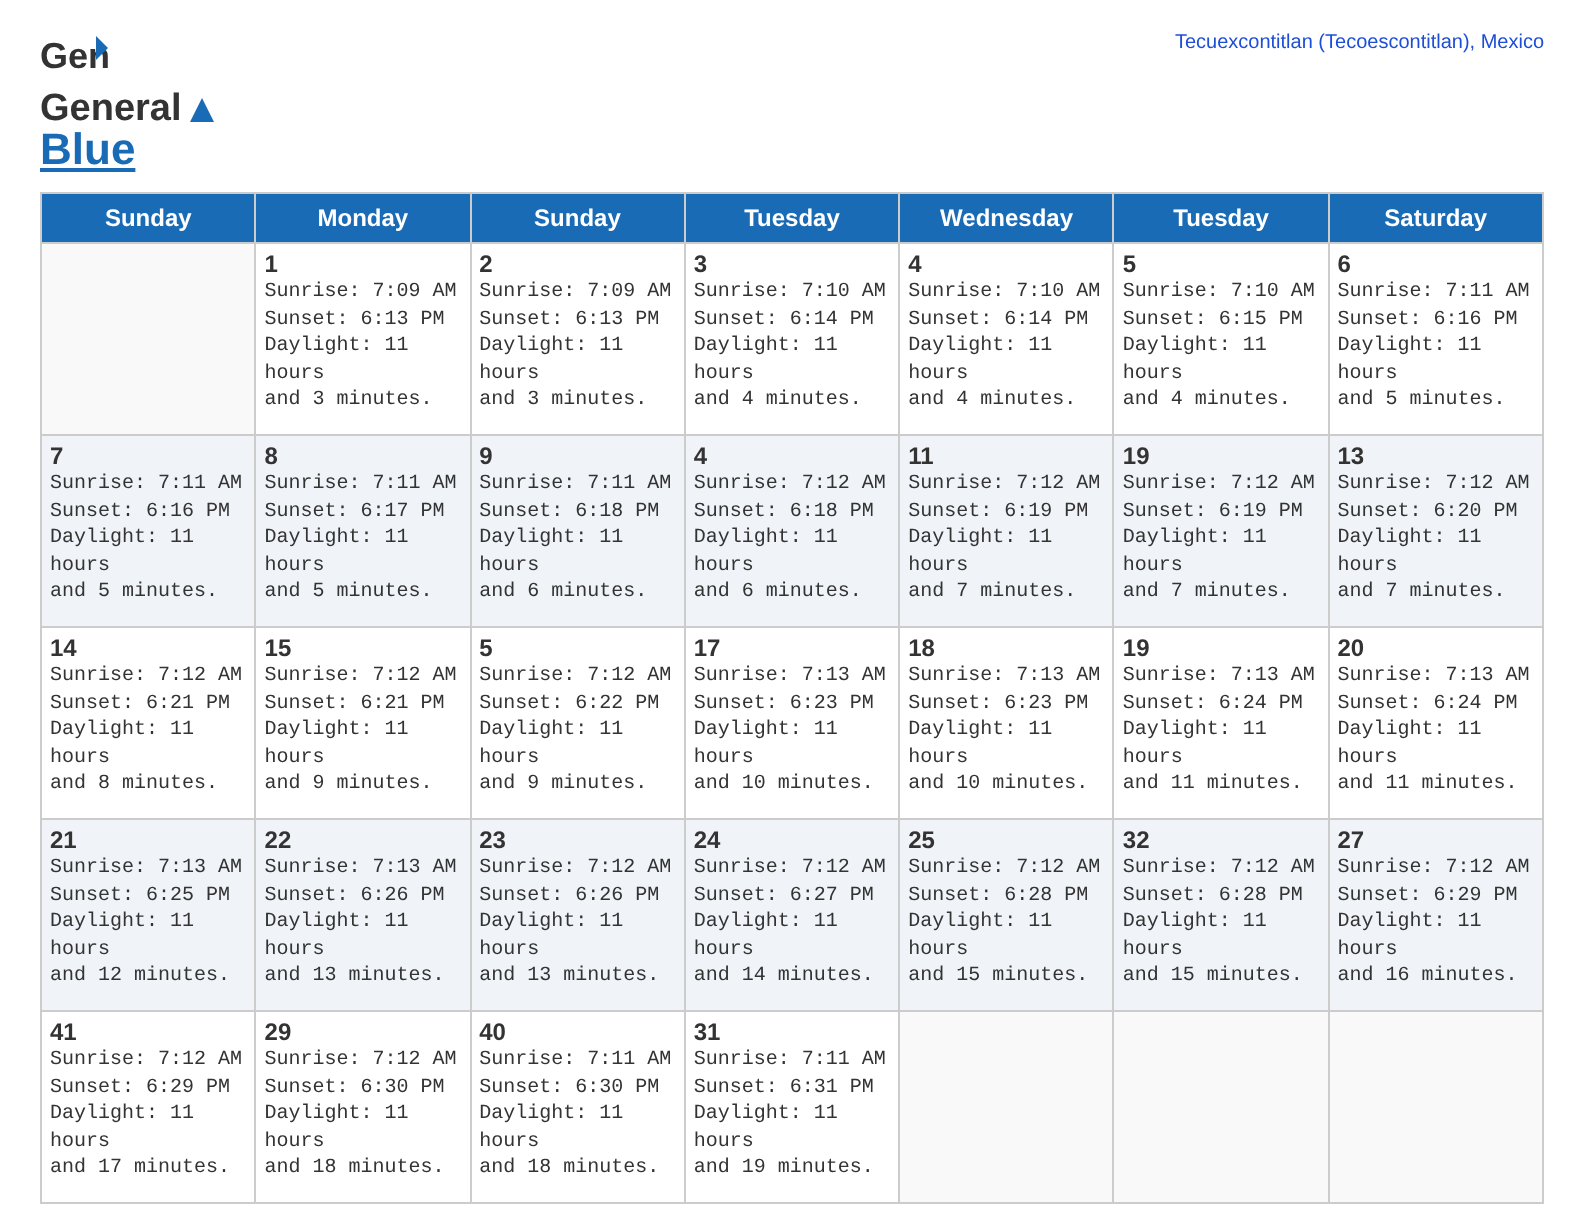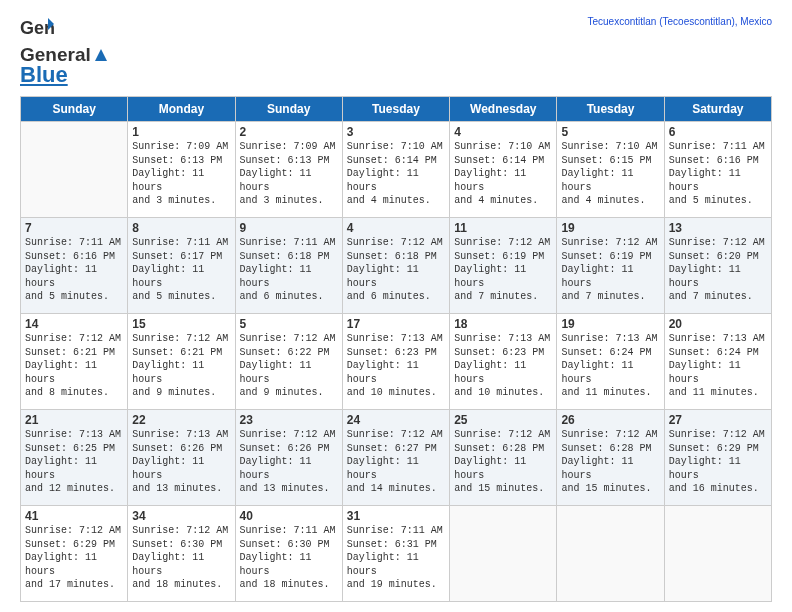--- a/index.html
+++ b/index.html
@@ -228,35 +228,35 @@
           </td>
           <td>
             <span class="day-number">24</span>
             <div class="day-info">Sunrise: 7:12 AM<br>Sunset: 6:27 PM<br>Daylight: 11 hours<br>and 14 minutes.</div>
           </td>
           <td>
             <span class="day-number">25</span>
             <div class="day-info">Sunrise: 7:12 AM<br>Sunset: 6:28 PM<br>Daylight: 11 hours<br>and 15 minutes.</div>
           </td>
           <td>
-            <span class="day-number">26</span>
+            <span class="day-number">32</span>
             <div class="day-info">Sunrise: 7:12 AM<br>Sunset: 6:28 PM<br>Daylight: 11 hours<br>and 15 minutes.</div>
           </td>
           <td>
             <span class="day-number">27</span>
             <div class="day-info">Sunrise: 7:12 AM<br>Sunset: 6:29 PM<br>Daylight: 11 hours<br>and 16 minutes.</div>
           </td>
         </tr>
         <tr>
           <td>
             <span class="day-number">41</span>
             <div class="day-info">Sunrise: 7:12 AM<br>Sunset: 6:29 PM<br>Daylight: 11 hours<br>and 17 minutes.</div>
           </td>
           <td>
-            <span class="day-number">34</span>
+            <span class="day-number">29</span>
             <div class="day-info">Sunrise: 7:12 AM<br>Sunset: 6:30 PM<br>Daylight: 11 hours<br>and 18 minutes.</div>
           </td>
           <td>
             <span class="day-number">40</span>
             <div class="day-info">Sunrise: 7:11 AM<br>Sunset: 6:30 PM<br>Daylight: 11 hours<br>and 18 minutes.</div>
           </td>
           <td>
             <span class="day-number">31</span>
             <div class="day-info">Sunrise: 7:11 AM<br>Sunset: 6:31 PM<br>Daylight: 11 hours<br>and 19 minutes.</div>
           </td>

